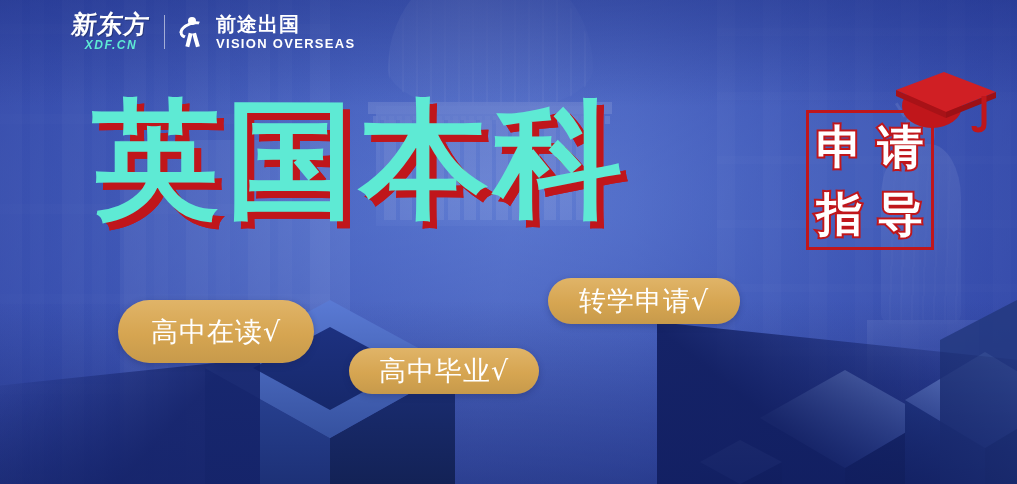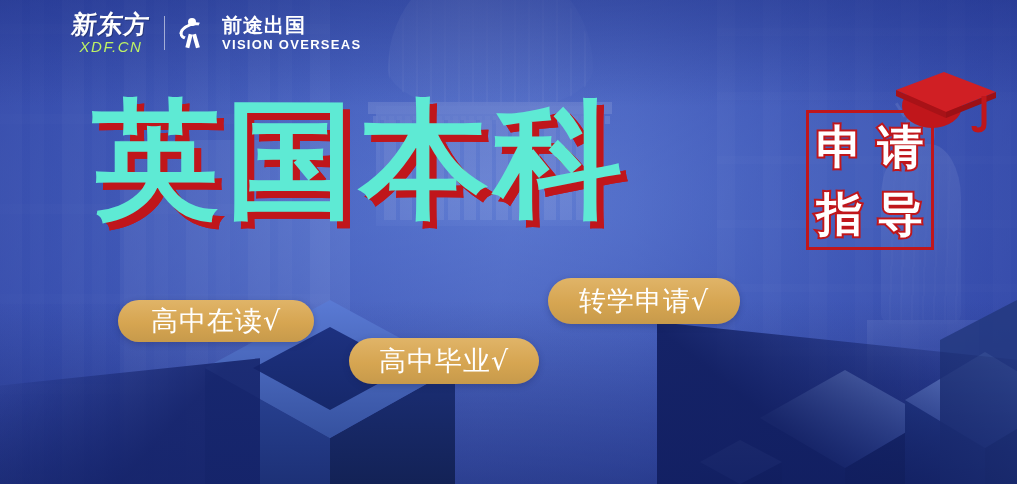--- a/index.html
+++ b/index.html
@@ -156,25 +156,25 @@
   .logo-xdf{ display:flex; flex-direction:column; align-items:center; line-height:1; }
   .logo-xdf .cn{
     font-size:25px; font-weight:bold; color:#ffffff;
     letter-spacing:1px;
     font-family:"DejaVu Sans","Liberation Sans",sans-serif;
     text-shadow:1px 1px 0 rgba(0,0,0,.25);
     transform:skewX(-6deg);
   }
   .logo-xdf .en{
     margin-top:2px;
-    font-size:15px; font-weight:normal; color:#bef264; letter-spacing:1.5px;
+    font-size:12px; font-weight:bold; color:#5eead4; letter-spacing:1.5px;
     font-style:italic;
   }
   .logo-sep{ width:1px; height:34px; background:rgba(255,255,255,.55); }
-  .logo-vo{ display:flex; align-items:center; gap:17px; }
+  .logo-vo{ display:flex; align-items:center; gap:11px; }
   .logo-vo .mark{ width:26px; height:30px; position:relative; }
   .logo-vo .mark .dot{
     position:absolute; left:9px; top:0; width:8px; height:8px;
     border-radius:50%; background:#fff;
   }
   .logo-vo .mark .arc{
     position:absolute; left:0; top:5px; width:26px; height:16px;
     border:3px solid #fff; border-radius:50%;
     border-bottom-color:transparent; border-right-color:transparent;
     transform:rotate(-20deg);
@@ -241,22 +241,22 @@
     display:flex; align-items:center; justify-content:center;
     border-radius:999px;
     background:linear-gradient(180deg,#e0b468 0%, #d6a551 55%, #c79a4b 100%);
     box-shadow:0 2px 6px rgba(20,30,80,.28);
     color:#ffffff;
     font-family:"DejaVu Sans","Liberation Sans",sans-serif;
     font-size:27px; font-weight:normal;
     letter-spacing:1px;
     white-space:nowrap;
   }
-  #pill-0{ left:118px; top:300px; width:196px; height:42px; }
-  #pill-1{ left:349px; top:338px; width:190px; height:46px; }
+  #pill-0{ left:118px; top:300px; width:196px; height:63px; }
+  #pill-1{ left:349px; top:348px; width:190px; height:46px; }
   #pill-2{ left:548px; top:278px; width:192px; height:46px; }
   #pill-3{ left:744px; top:334px; width:190px; height:46px; }
 </style>
 </head>
 <body>
 
 <div class="banner">
 
   <div class="bg-base"></div>
 

